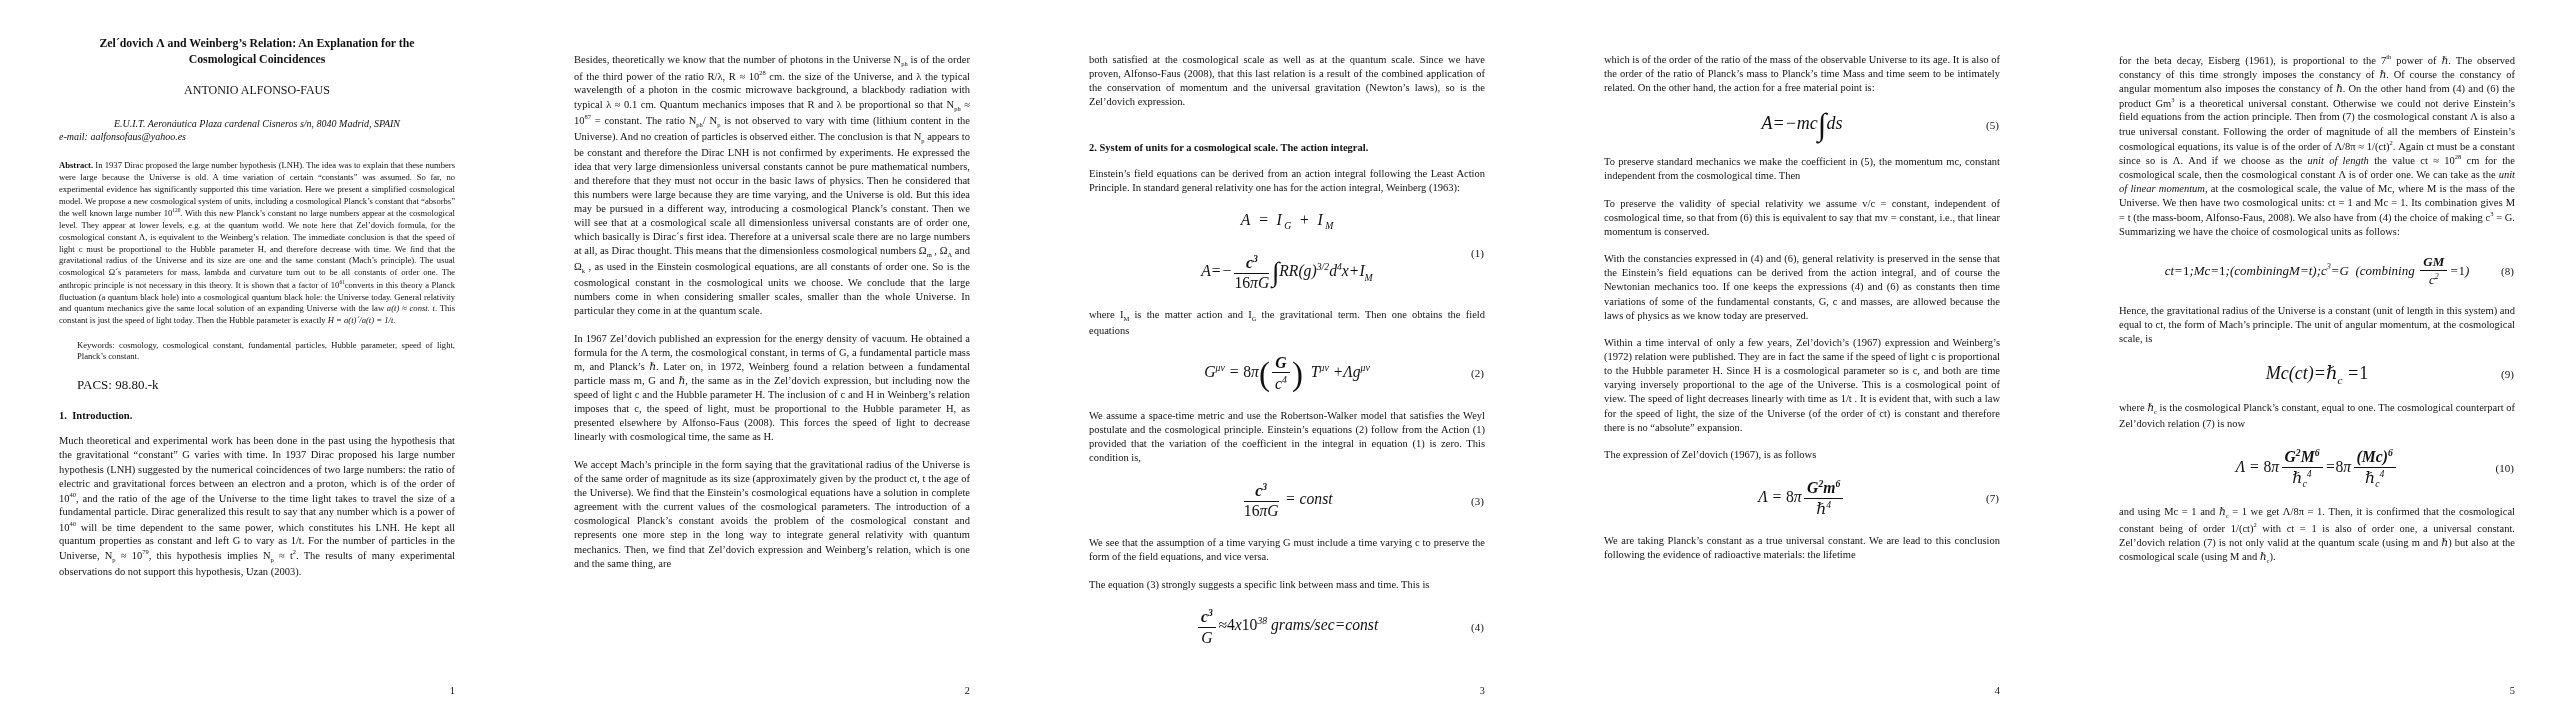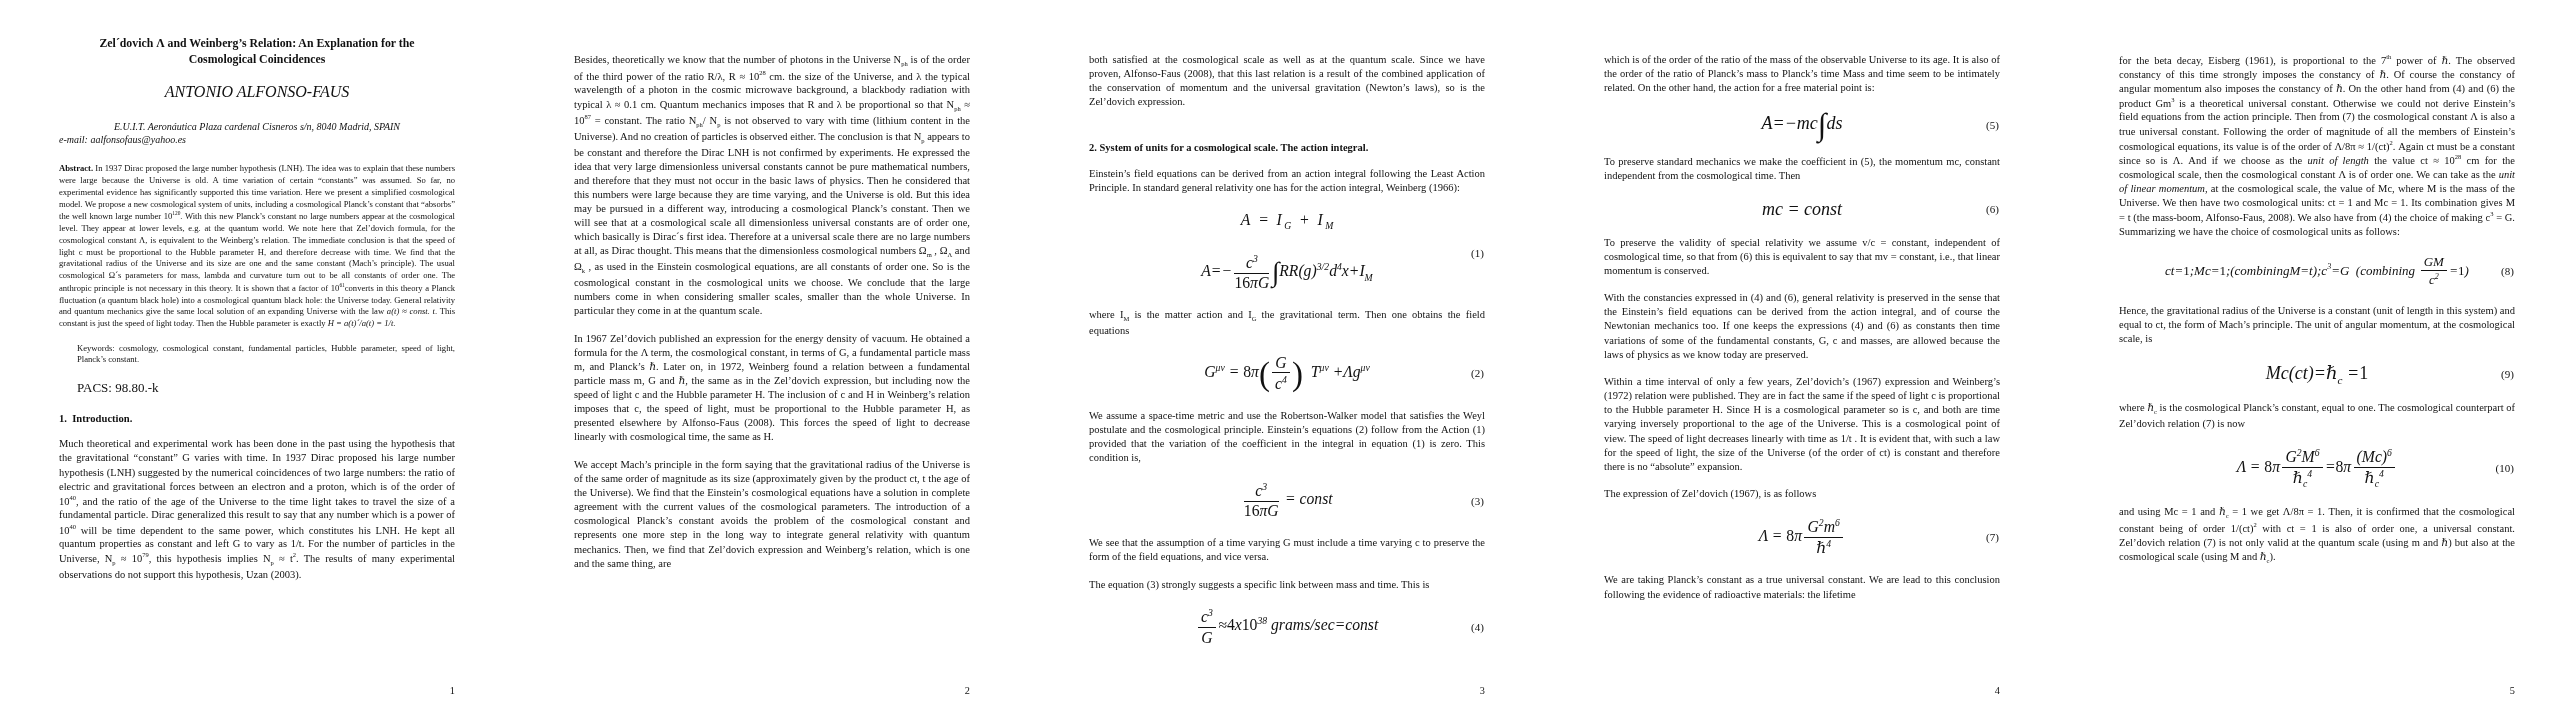--- a/index.html
+++ b/index.html
@@ -5,42 +5,42 @@
   html,body{margin:0;padding:0;background:#ffffff;}
   body{width:2576px;height:726px;overflow:hidden;
        font-family:"Liberation Serif","DejaVu Serif",serif;color:#111;}
   .spread{display:flex;width:2400px;height:726px;background:#fff;}
   .page{flex:0 0 515px;width:515px;height:726px;position:relative;background:#fff;overflow:hidden;}
   .content{position:absolute;left:59px;right:60px;top:0;}
   .pad1{padding-top:36px;}
   .padn{padding-top:53px;}
 
   .title{text-align:center;font-weight:bold;font-size:11.8px;line-height:1.32;margin:0 auto;max-width:363px;}
-  .author{text-align:center;font-size:16px;margin-top:16.3px;font-style:italic;}
+  .author{text-align:center;font-size:12px;margin-top:16.3px;}
   .affil{text-align:center;font-style:italic;font-size:10px;margin-top:20px;}
   .email{font-style:italic;font-size:10px;margin-top:2px;}
   .abstract{font-size:8.6px;line-height:1.37;text-align:justify;margin-top:18px;}
   .kw{font-size:8.6px;line-height:1.37;margin-left:18px;margin-top:12.7px;text-align:justify;}
   .pacs{font-size:13px;margin-left:18px;margin-top:14px;}
   .h1{font-weight:bold;font-size:10.6px;margin-top:17px;}
   .para{font-size:10.5px;line-height:1.345;text-align:justify;margin-top:13.3px;}
   .first{margin-top:0;}
   .h2{font-weight:bold;font-size:10.5px;margin-top:33px;}
 
   .eqrow{position:relative;text-align:center;font-style:italic;font-size:15.7px;margin-top:15.7px;margin-bottom:15.7px;}
   .eq{display:inline-block;}
   .eq-lg{font-size:18px;}
   .eq-sm{font-size:13px;}
   .eqlabel{position:absolute;right:1.2px;bottom:2.4px;font-style:normal;font-size:11px;}
   .lbl-mid{bottom:auto;top:50%;transform:translateY(-50%);}
   .eq1sp{height:22px;}
   .eq1 .eqlabel{bottom:auto;top:44%;}
 
   .fr{display:inline-block;vertical-align:middle;text-align:center;margin:0 2.4px;line-height:1.15;}
-  .nu{display:block;border-bottom:1px solid #111;padding:0 3px 0.6px;}
+  .nu{display:block;border-bottom:1px solid #111;padding:0 3px 0.6px;font-weight:bold;}
   .de{display:block;padding-top:0.6px;}
   .big{font-size:1.75em;font-style:normal;vertical-align:middle;line-height:0.9;font-weight:400;}
   .bp{font-size:2.1em;font-style:normal;vertical-align:middle;line-height:0.85;font-weight:400;}
   .up{font-style:normal;}
   sup,sub{font-size:0.62em;}
 
   .pagenum{position:absolute;right:60px;bottom:30px;font-size:10.3px;}
 </style>
 </head>
 <body>
@@ -68,21 +68,21 @@
       <div class="para">In 1967 Zel’dovich published an expression for the energy density of vacuum. He obtained a formula for the Λ term, the cosmological constant, in terms of G, a fundamental particle mass m, and Planck’s ℏ. Later on, in 1972, Weinberg found a relation between a fundamental particle mass m, G and ℏ, the same as in the Zel’dovich expression, but including now the speed of light c and the Hubble parameter H. The inclusion of c and H in Weinberg’s relation imposes that c, the speed of light, must be proportional to the Hubble parameter H, as presented elsewhere by Alfonso-Faus (2008). This forces the speed of light to decrease linearly with cosmological time, the same as H.</div>
       <div class="para">We accept Mach’s principle in the form saying that the gravitational radius of the Universe is of the same order of magnitude as its size (approximately given by the product ct, t the age of the Universe). We find that the Einstein’s cosmological equations have a solution in complete agreement with the current values of the cosmological parameters. The introduction of a cosmological Planck’s constant avoids the problem of the cosmological constant and represents one more step in the long way to integrate general relativity with quantum mechanics. Then, we find that Zel’dovich expression and Weinberg’s relation, which is one and the same thing, are</div>
     </div>
     <div class="pagenum">2</div>
   </div>
 
   <div class="page">
     <div class="content padn">
       <div class="para first">both satisfied at the cosmological scale as well as at the quantum scale. Since we have proven, Alfonso-Faus (2008), that this last relation is a result of the combined application of the conservation of momentum and the universal gravitation (Newton’s laws), so is the Zel’dovich expression.</div>
       <div class="h2">2. System of units for a cosmological scale. The action integral.</div>
-      <div class="para">Einstein’s field equations can be derived from an action integral following the Least Action Principle. In standard general relativity one has for the action integral, Weinberg (1966):</div>
+      <div class="para">Einstein’s field equations can be derived from an action integral following the Least Action Principle. In standard general relativity one has for the action integral, Weinberg (1963):</div>
       <div class="eqrow eq1">
         <div class="eq">A&nbsp;&nbsp;=&nbsp;&nbsp;I<sub>&nbsp;G</sub>&nbsp;&nbsp;+&nbsp;&nbsp;I<sub>&nbsp;M</sub></div>
         <div class="eq1sp"></div>
         <div class="eq">A=−<span class="fr"><span class="nu">c<sup>3</sup></span><span class="de"><span class="up">16</span>πG</span></span><span class="big">∫</span>RR(g)<sup>3/2</sup>d<sup>4</sup>x+I<sub>M</sub></div>
         <div class="eqlabel">(1)</div>
       </div>
       <div class="para">where I<sub>M</sub> is the matter action and I<sub>G</sub> the gravitational term. Then one obtains the field equations</div>
       <div class="eqrow">
         <div class="eq">G<sup>μν</sup> = <span class="up">8</span>π<span class="bp">(</span><span class="fr"><span class="nu">G</span><span class="de">c<sup>4</sup></span></span><span class="bp">)</span>&nbsp;&nbsp;T<sup>μν</sup> +Λg<sup>μν</sup></div>
         <div class="eqlabel lbl-mid">(2)</div>
@@ -103,24 +103,20 @@
   </div>
 
   <div class="page">
     <div class="content padn">
       <div class="para first">which is of the order of the ratio of the mass of the observable Universe to its age. It is also of the order of the ratio of Planck’s mass to Planck’s time Mass and time seem to be intimately related. On the other hand, the action for a free material point is:</div>
       <div class="eqrow eq-lg">
         <div class="eq">A=−mc<span class="big">∫</span>ds</div>
         <div class="eqlabel lbl-mid">(5)</div>
       </div>
       <div class="para">To preserve standard mechanics we make the coefficient in (5), the momentum mc, constant independent from the cosmological time. Then</div>
-      <div class="eqrow eq-lg">
-        <div class="eq">mc = const</div>
-        <div class="eqlabel lbl-mid">(6)</div>
-      </div>
       <div class="para">To preserve the validity of special relativity we assume v/c = constant, independent of cosmological time, so that from (6) this is equivalent to say that mv = constant, i.e., that linear momentum is conserved.</div>
       <div class="para">With the constancies expressed in (4) and (6), general relativity is preserved in the sense that the Einstein’s field equations can be derived from the action integral, and of course the Newtonian mechanics too. If one keeps the expressions (4) and (6) as constants then time variations of some of the fundamental constants, G, c and masses, are allowed because the laws of physics as we know today are preserved.</div>
       <div class="para">Within a time interval of only a few years, Zel’dovich’s (1967) expression and Weinberg’s (1972) relation were published. They are in fact the same if the speed of light c is proportional to the Hubble parameter H. Since H is a cosmological parameter so is c, and both are time varying inversely proportional to the age of the Universe. This is a cosmological point of view. The speed of light decreases linearly with time as 1/t . It is evident that, with such a law for the speed of light, the size of the Universe (of the order of ct) is constant and therefore there is no “absolute” expansion.</div>
       <div class="para">The expression of Zel’dovich (1967), is as follows</div>
       <div class="eqrow">
         <div class="eq">Λ = <span class="up">8</span>π<span class="fr"><span class="nu">G<sup>2</sup>m<sup>6</sup></span><span class="de">ℏ<sup>4</sup></span></span></div>
         <div class="eqlabel lbl-mid">(7)</div>
       </div>
       <div class="para">We are taking Planck’s constant as a true universal constant. We are lead to this conclusion following the evidence of radioactive materials: the lifetime</div>
     </div>

